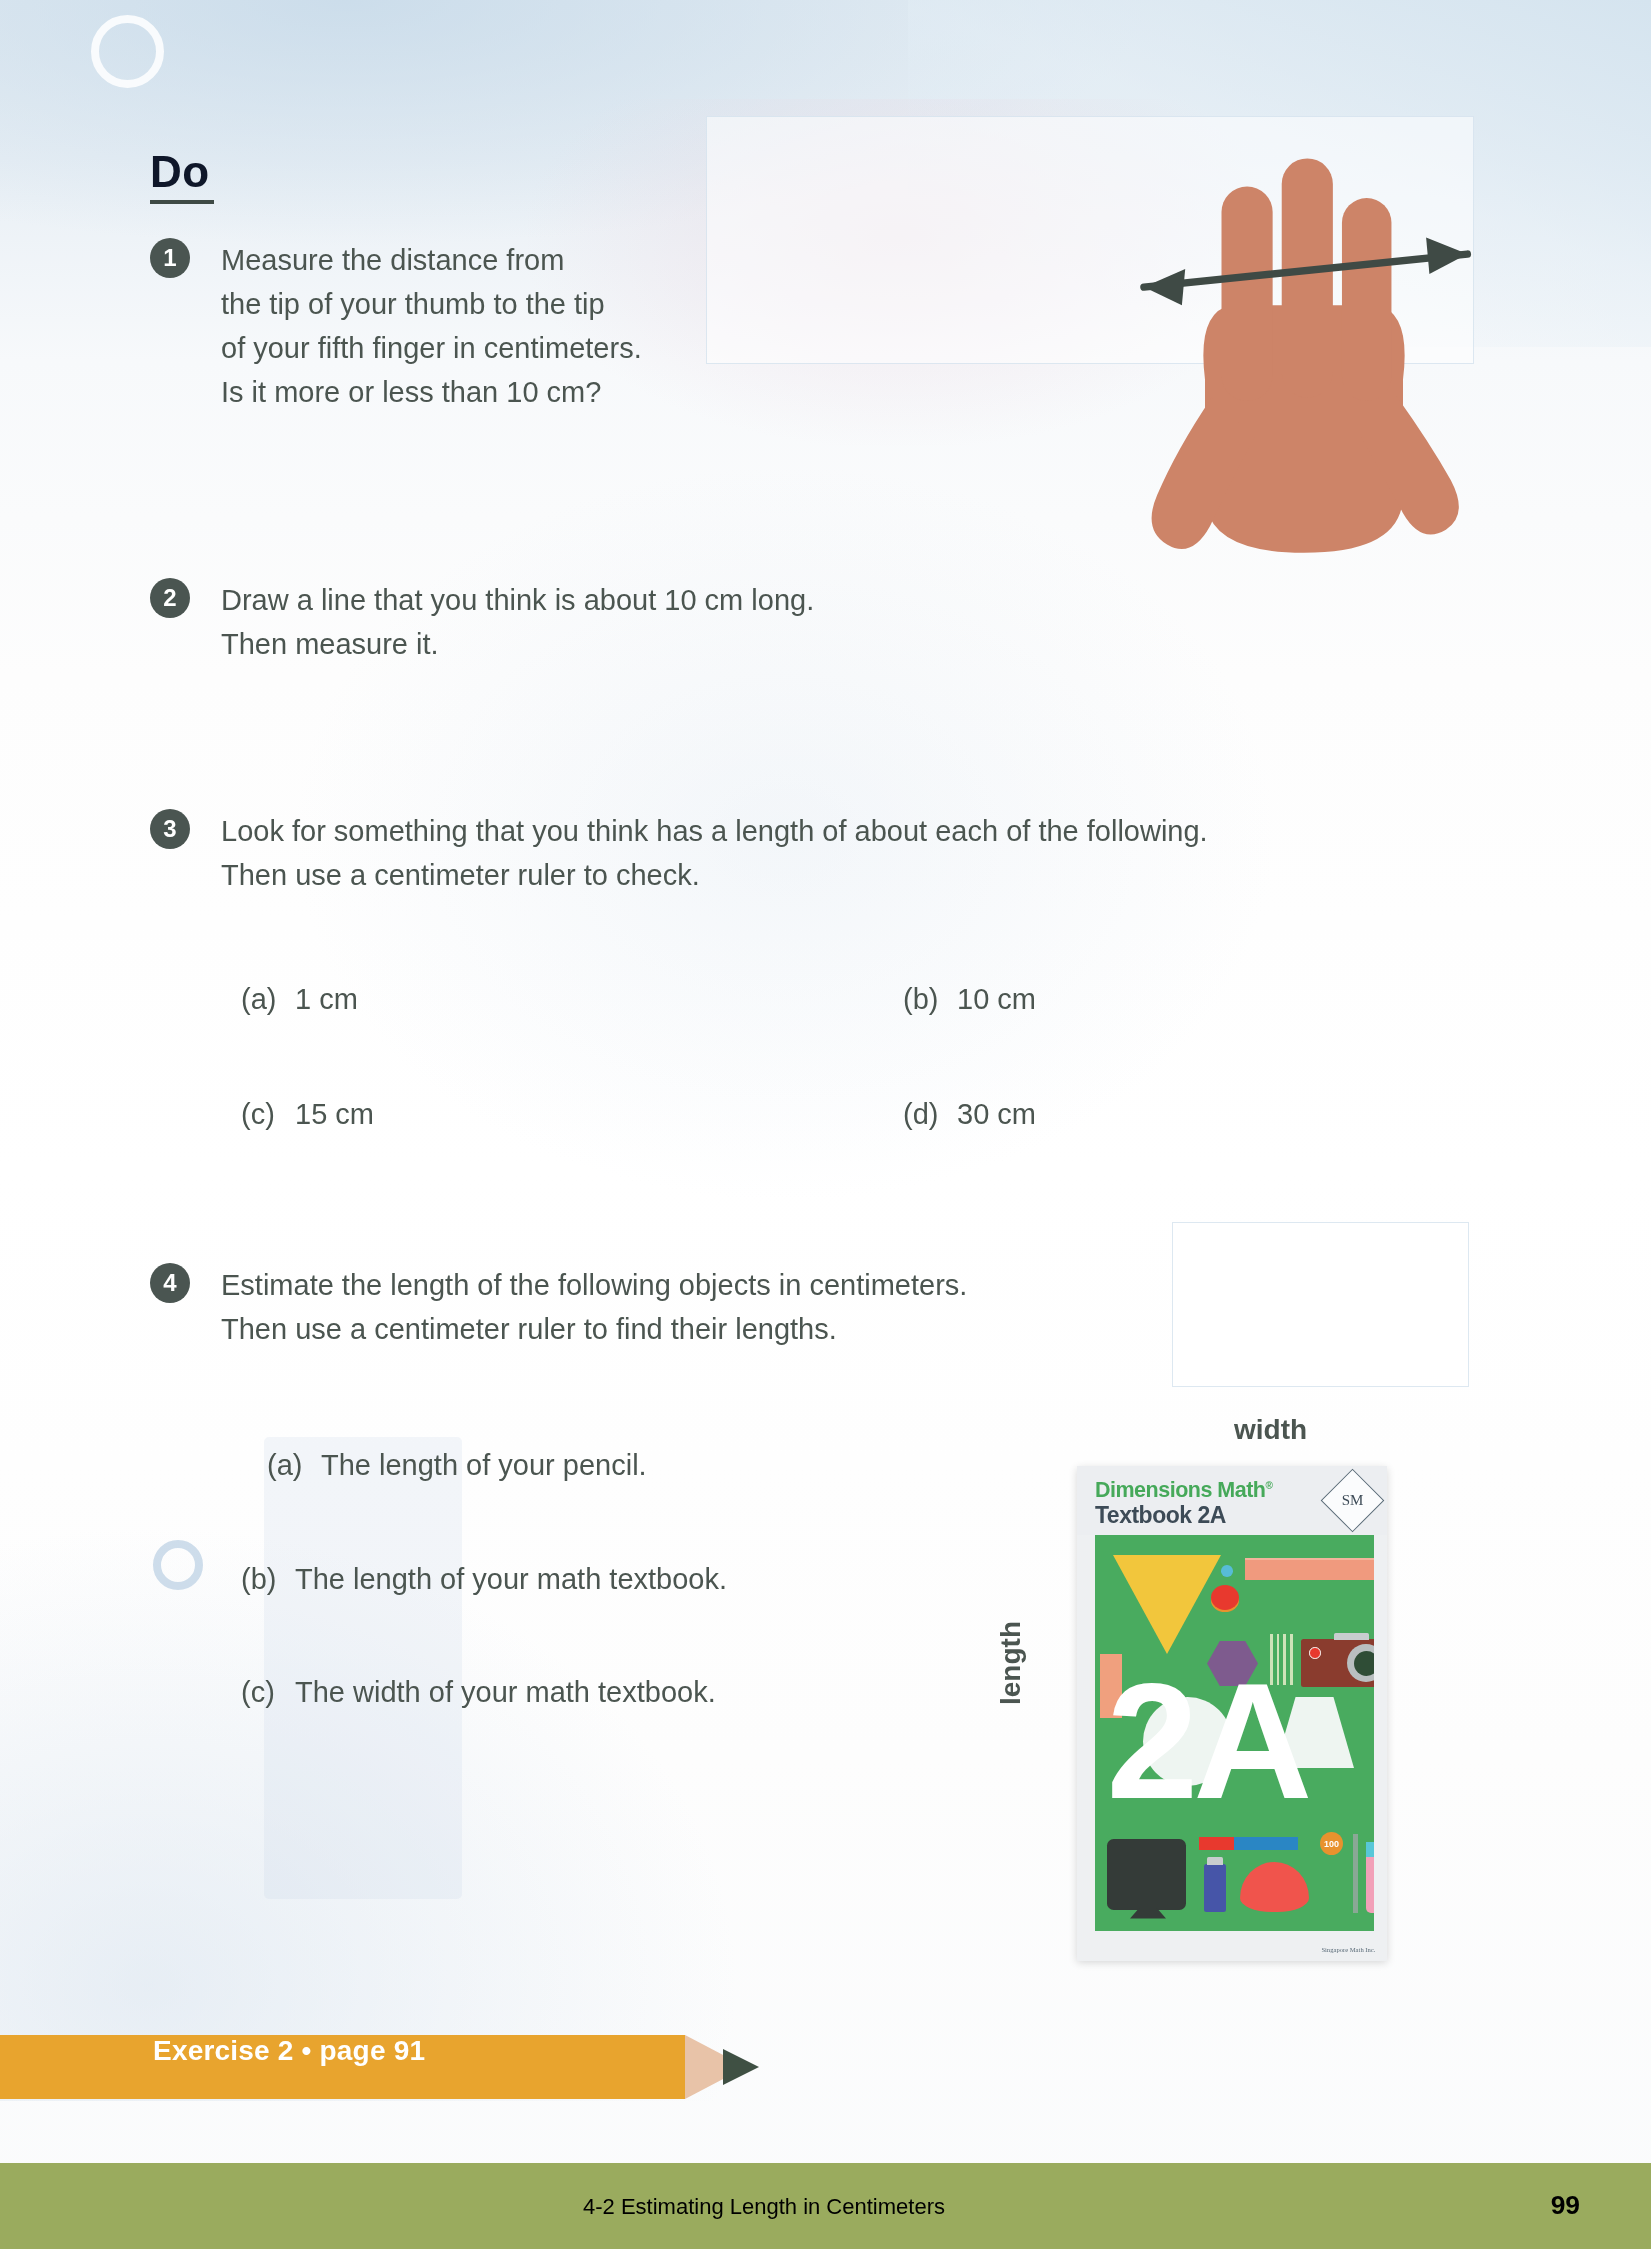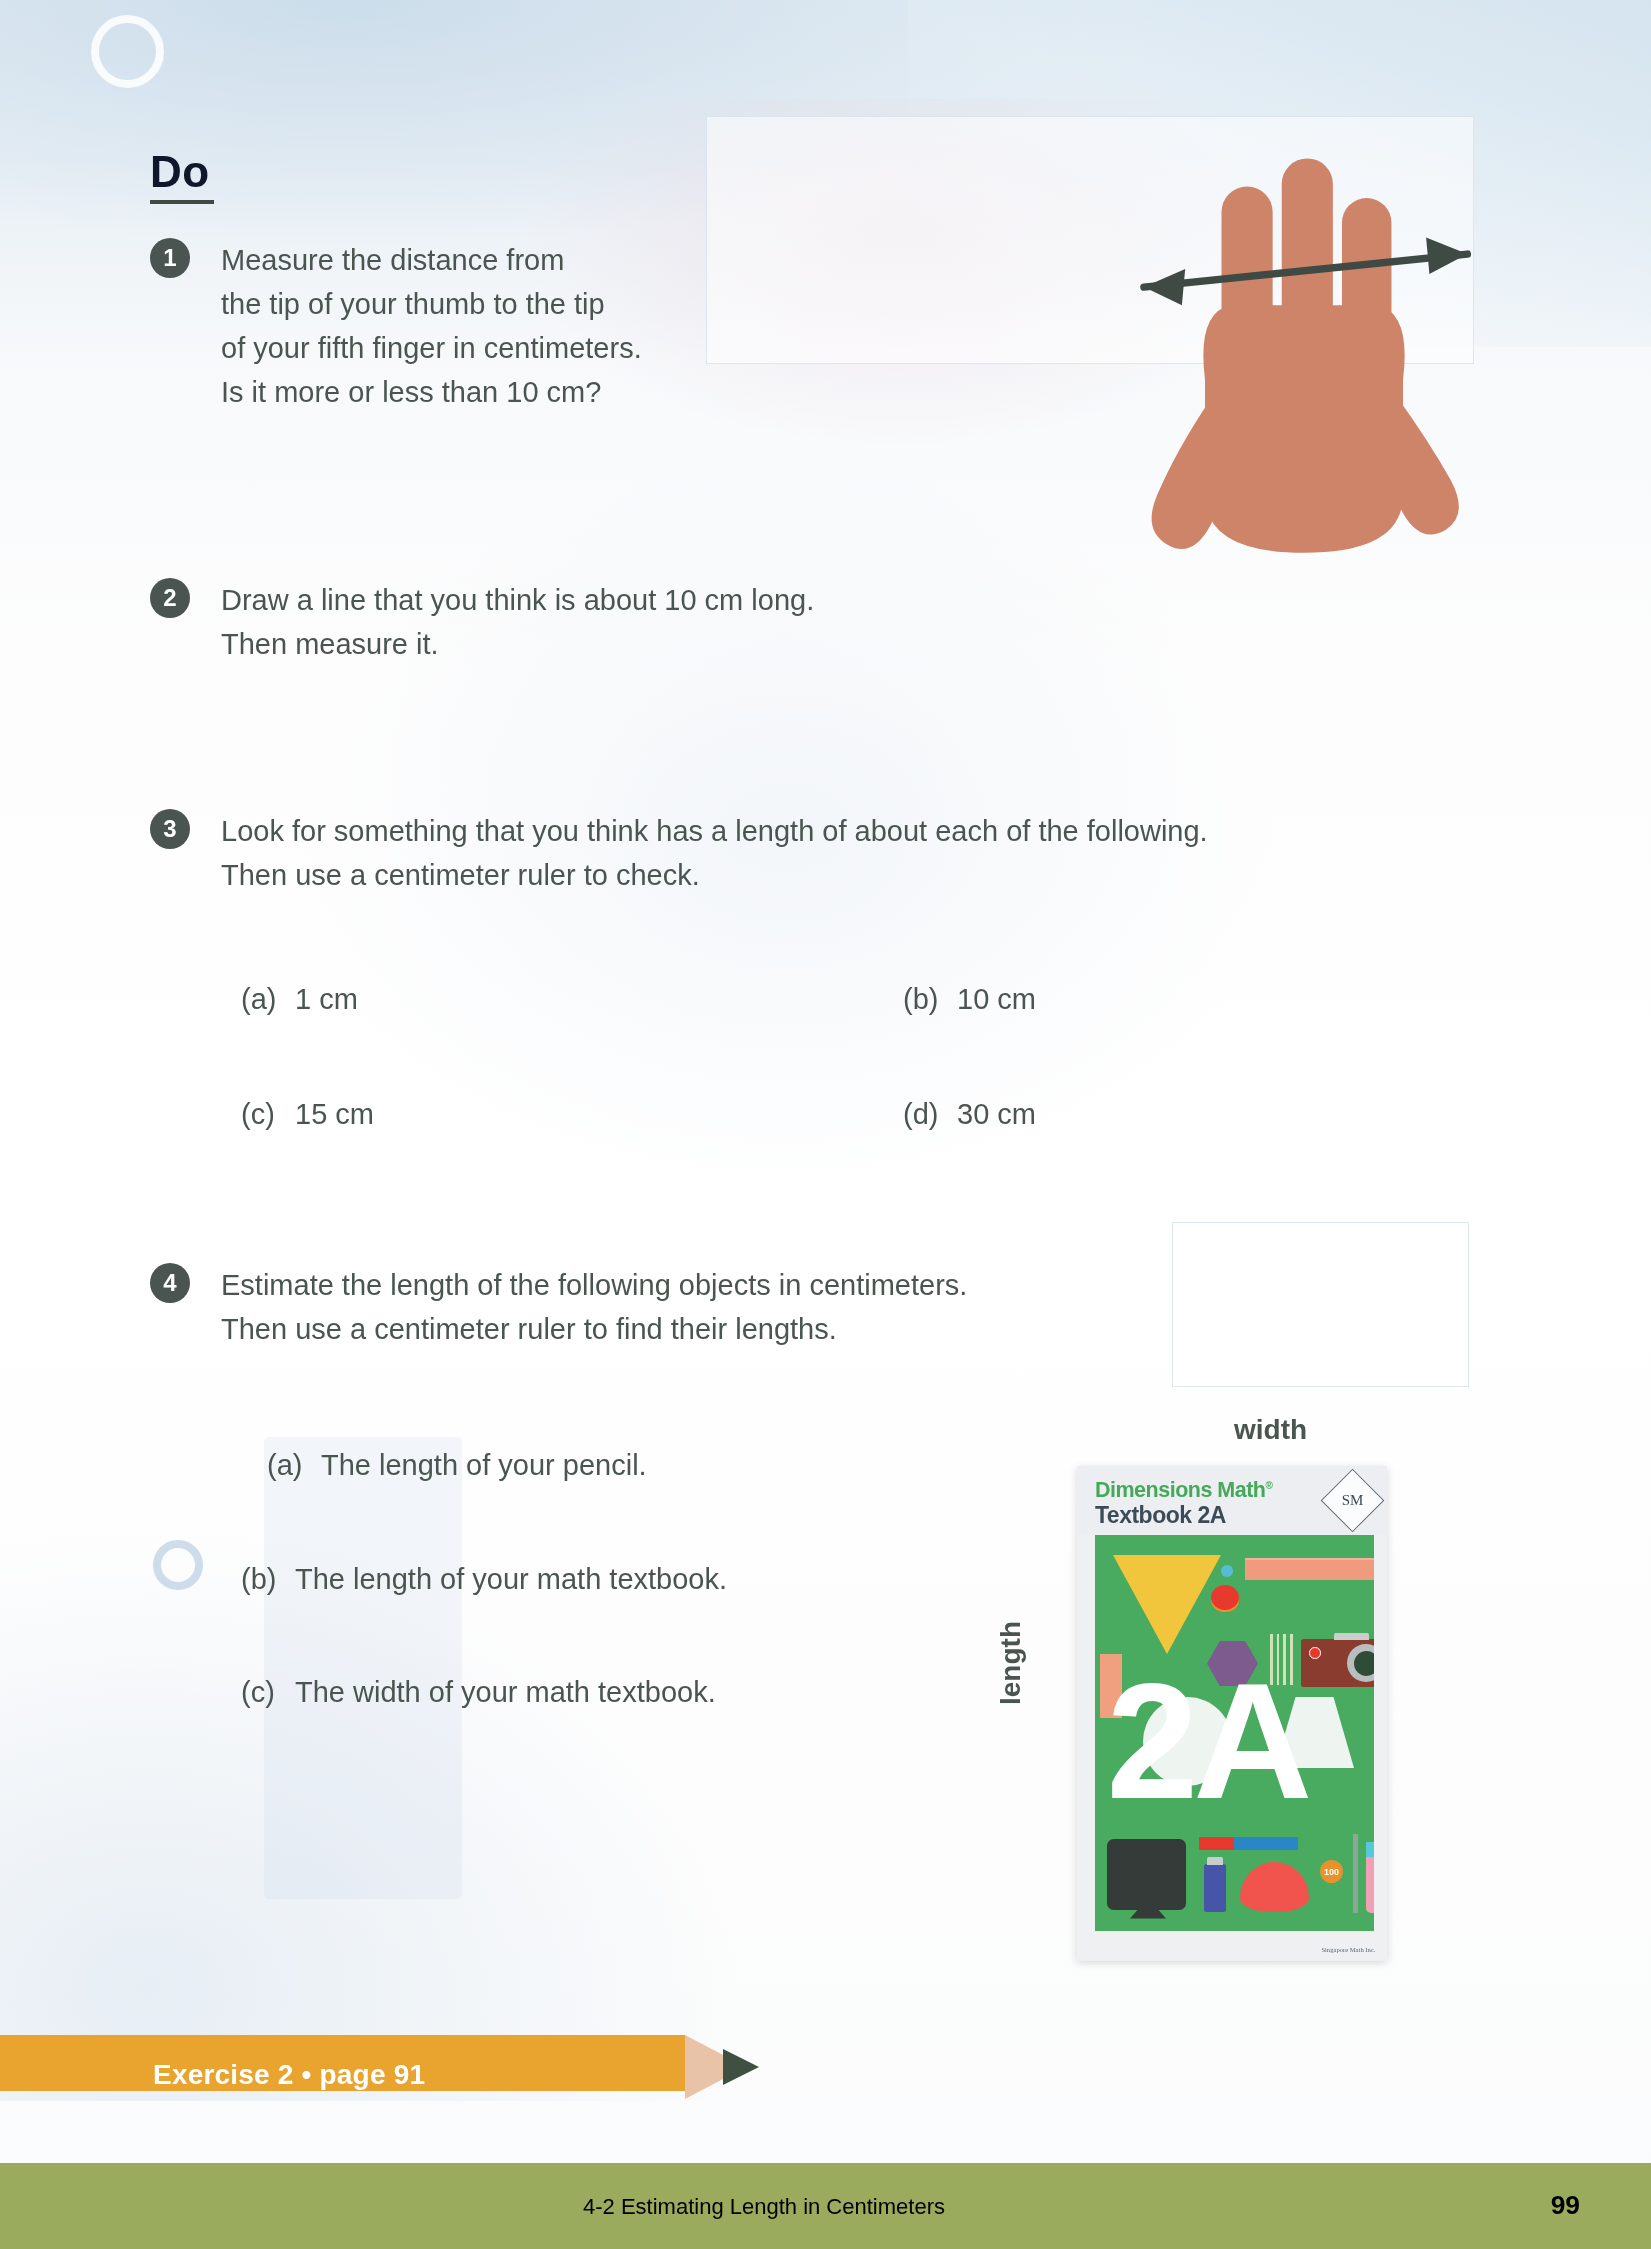--- a/index.html
+++ b/index.html
@@ -154,38 +154,38 @@
   .cam-dot { position:absolute; border-radius:50%; background:#e8392e; border:1.7px solid #fff; }
   .cam-top { position:absolute; background:#c8cdce; border-radius:1.7px 1.7px 0 0; }
   .monitor { background:#343b38; border-radius:6.6px; }
   .mon-stand { position:absolute; background:#343b38; clip-path:polygon(0 100%,28% 0,72% 0,100% 100%); }
   .usb { background:#4655a8; border-radius:2.5px; }
   .usb-tip { position:absolute; background:#c8cdce; border-radius:1.7px 1.7px 0 0; }
   .shell { background:#f0544c; border-radius:50% 50% 46% 46% / 72% 72% 28% 28%; }
   .jar-body { background:#f2a0b8; border-radius:2.5px 2.5px 5px 5px; }
   .jar-lid { position:absolute; background:#58c7d8; }
   .coin100 { border-radius:50%; background:#e8922e; color:#fff; font-size:9px;
-             display:flex; align-items:center; justify-content:center; font-weight:700;margin-top:28px; }
+             display:flex; align-items:center; justify-content:center; font-weight:700; }
   .bar-red { background:#e8392e; }
   .bar-blue { background:#2a86c4; }
   .dot-cyan { border-radius:50%; background:#57bcd6; }
   .dot-red { border-radius:50%; background:#e8392e; }
   .dot-red-sh { border-radius:50%; background:#e8922e; }
   .brick { background:#f0a07e; }
   .pencils { position:absolute; }
   .pencils i { position:absolute; top:0; width:2.5px; height:100%; background:#cfe3b9; display:block; }
   .cone-w { position:absolute; background:#eef5f1; }
   .circ-w { position:absolute; border-radius:50%; background:#eef5f1; }
 
   
   #exbar { position:absolute; left:0; top:2035px; height:64px; width:809px; }
   .ex-body {
-    position:absolute; left:0; top:0; height:56px; width:685px;
+    position:absolute; left:0; top:0; height:64px; width:685px;
     background:#e8a42e;
-    display:flex; align-items:flex-end;
+    display:flex; align-items:flex-start;
   }
   .ex-body span {
     color:#ffffff; font-size:28px; font-weight:700;
     margin-left:153px; letter-spacing:0.2px;
   }
   .ex-wood {
     position:absolute; left:685px; top:0; width:0; height:0;
     border-top:32px solid transparent; border-bottom:32px solid transparent;
     border-left:61px solid #e8c3a8;
   }

